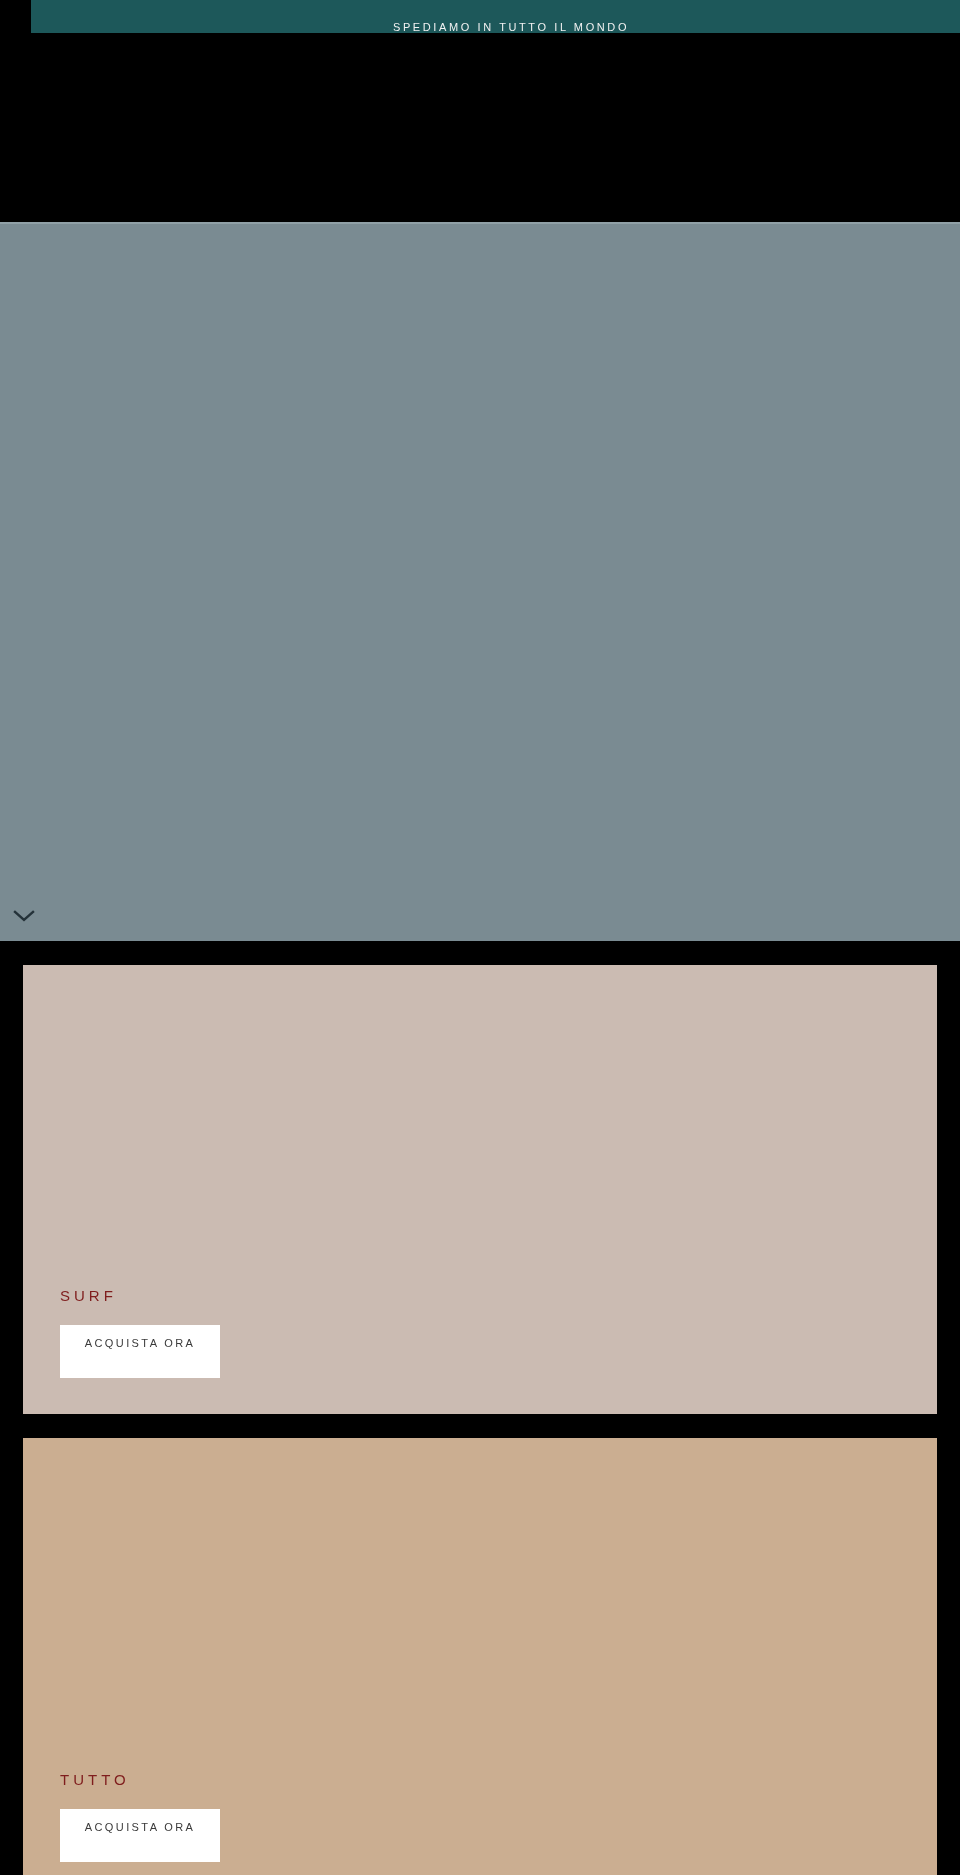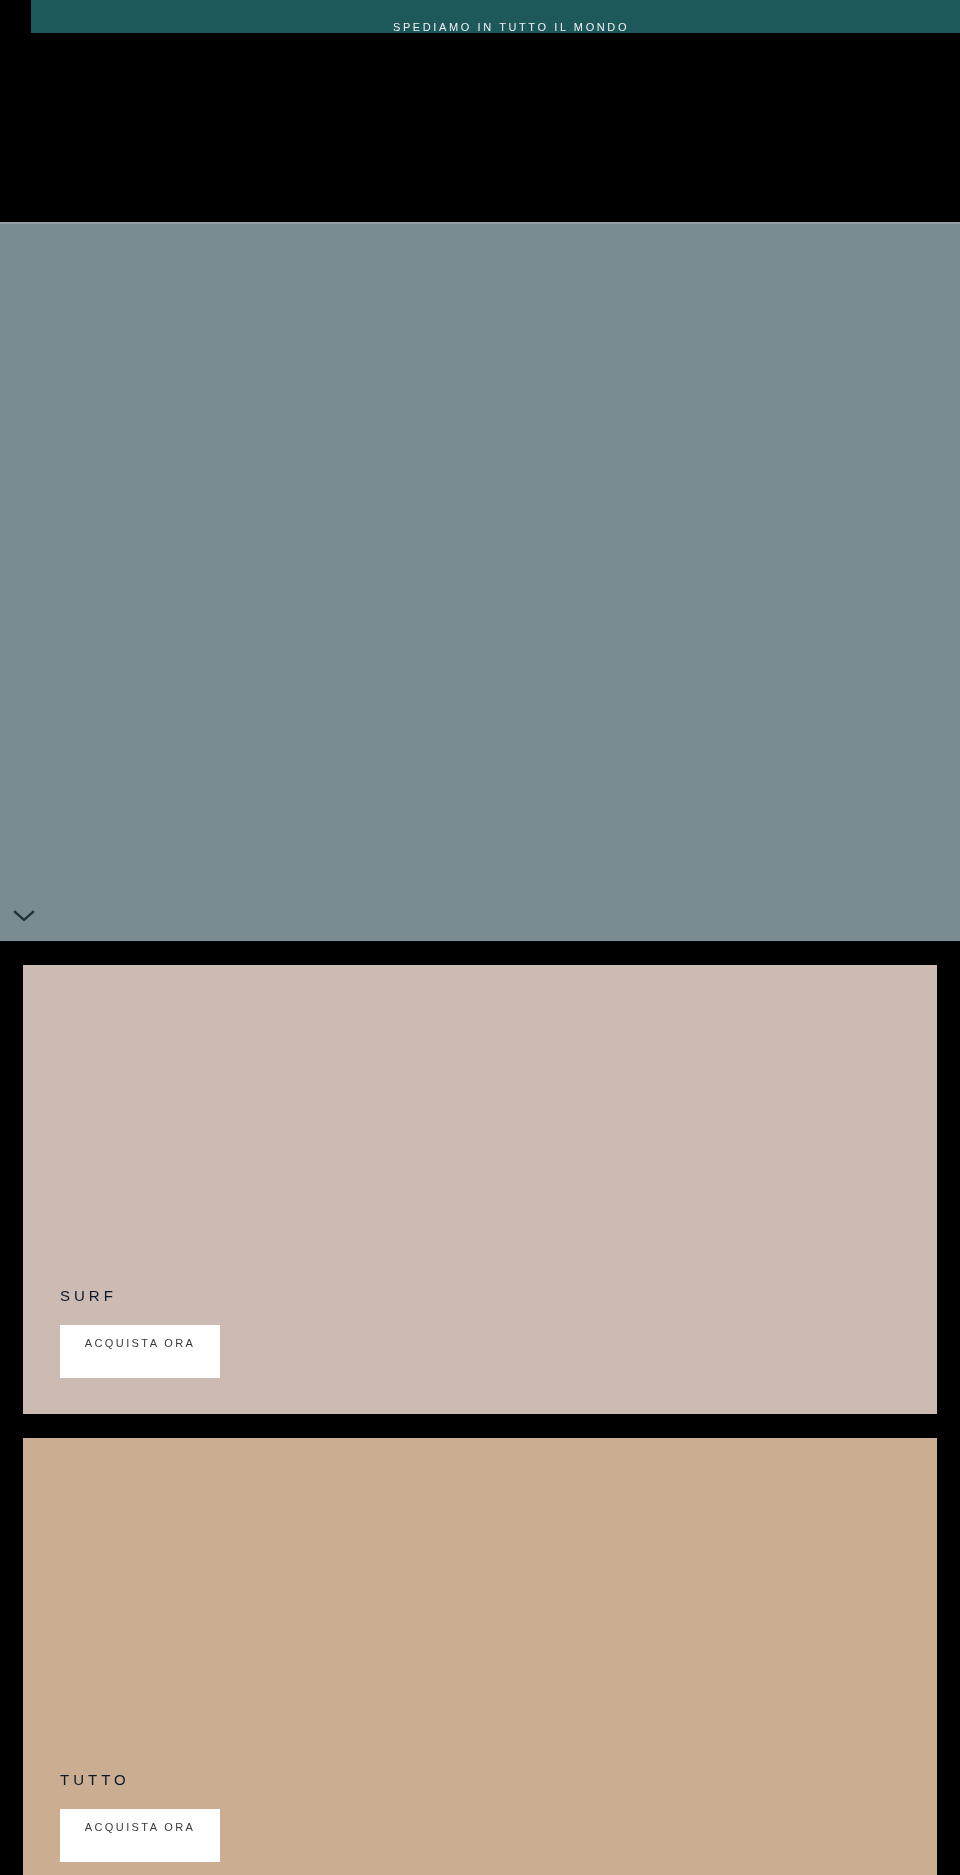--- a/index.html
+++ b/index.html
@@ -122,21 +122,21 @@
     position: absolute;
     inset: 0;
   }
   .card-overlay {
     position: absolute;
     left: 37px;
     bottom: 36px;
     width: 420px;
   }
   .card-title {
-    color: #0f172a;
+    color: #7f1d1d;
     font-size: 15px;
     letter-spacing: 4px;
     line-height: 1;
     margin: 0 0 22px 0;
     font-weight: 400;
   }
   .card-cta {
     display: block;
     width: 160px;
     height: 53px;

